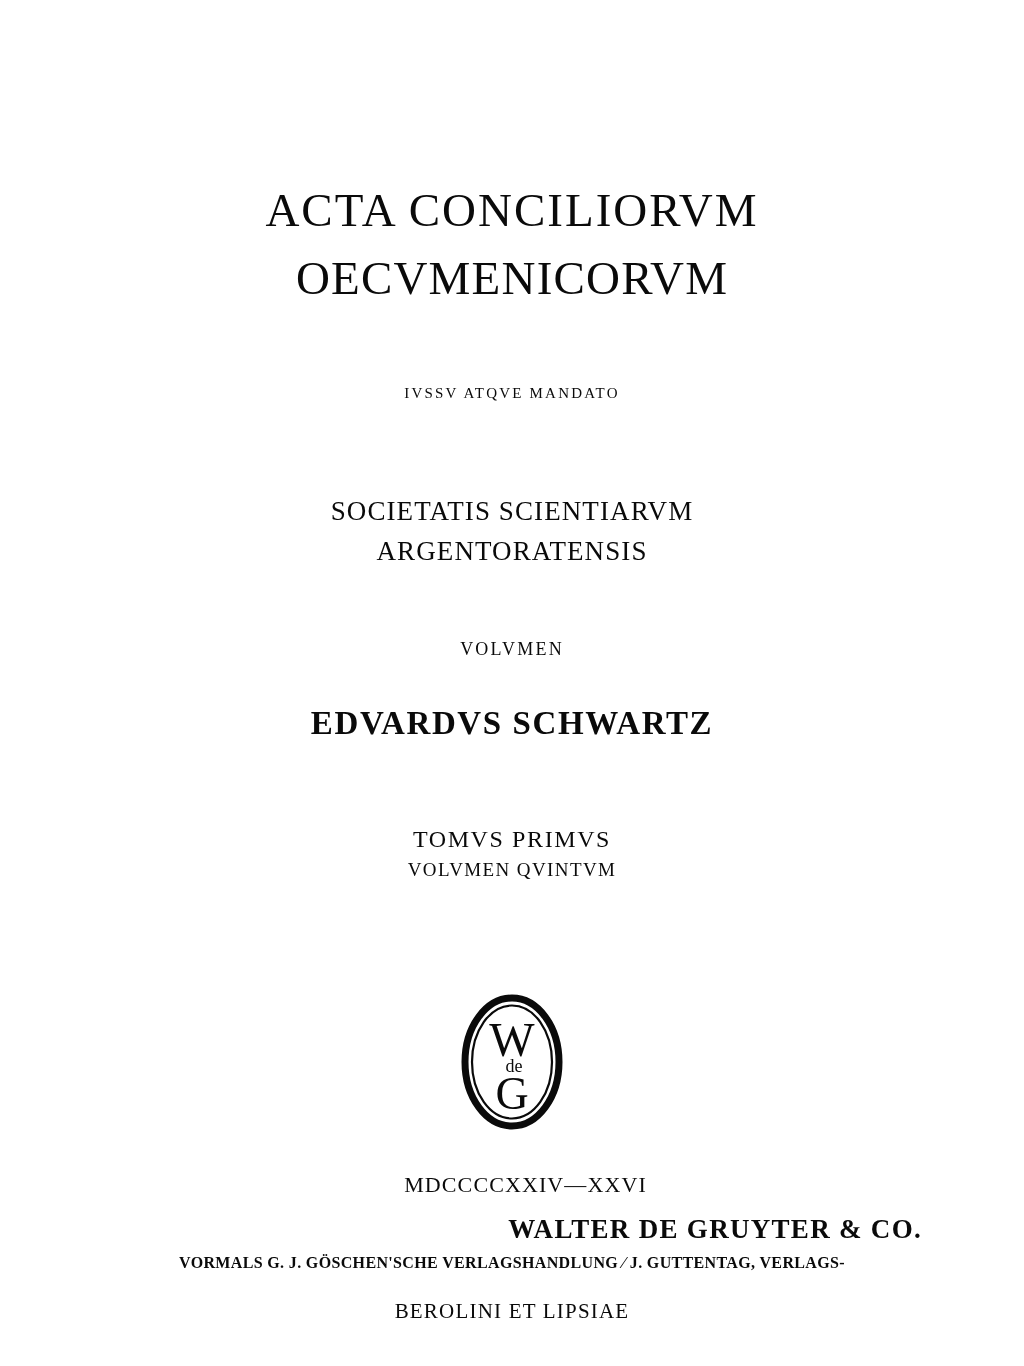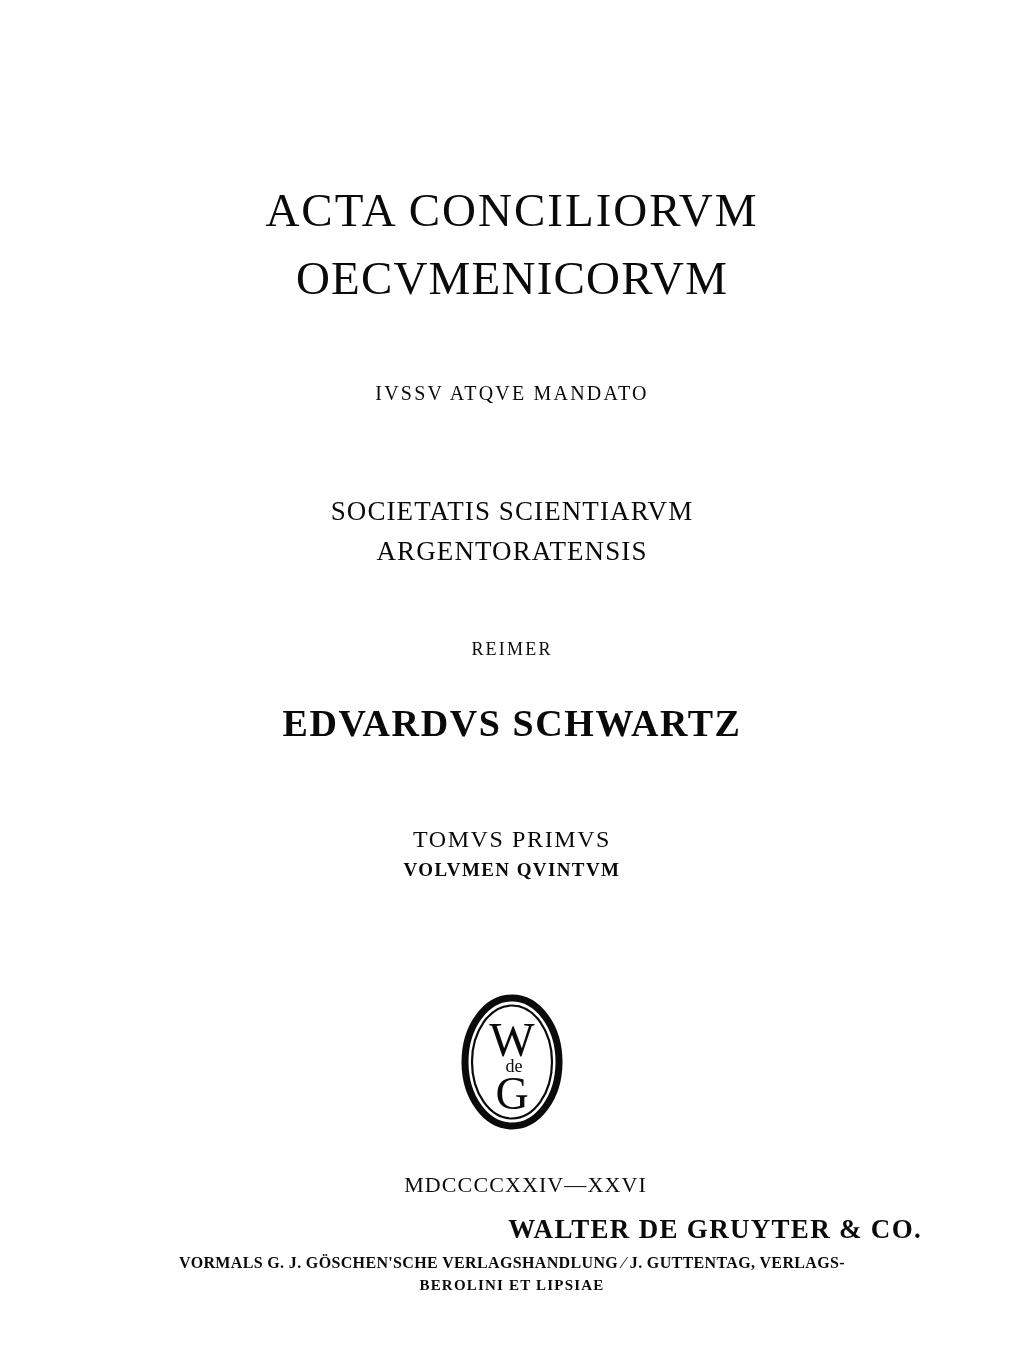--- a/index.html
+++ b/index.html
@@ -46,21 +46,21 @@
     white-space: nowrap;
   }
 
   .title-line.second {
     letter-spacing: 1.2px;
   }
 
   
   .mandate {
     margin-top: 68px;
-    font-size: 20px;
+    font-size: 15px;
     letter-spacing: 2.2px;
     line-height: 26px;
   }
 
   .society {
     margin-top: 85px;
   }
 
   .society-line {
     font-size: 27px;
@@ -71,41 +71,41 @@
   
   .edidit {
     margin-top: 66px;
     font-size: 18px;
     letter-spacing: 2.2px;
     line-height: 24px;
   }
 
   .editor-name {
     margin-top: 40px;
-    font-size: 38px;
+    font-size: 33px;
     font-weight: 700;
     letter-spacing: 1.6px;
     line-height: 44px;
   }
 
   
   .volume {
     margin-top: 78px;
   }
 
   .volume-tomus {
     font-size: 24px;
     font-weight: 400;
     letter-spacing: 1.6px;
     line-height: 33px;
   }
 
   .volume-volumen {
     font-size: 19px;
-    font-weight: 700;
+    font-weight: 400;
     letter-spacing: 1.4px;
     line-height: 28px;
   }
 
   
   .logo-wrap {
     margin-top: 108px;
     display: flex;
     justify-content: center;
   }
@@ -141,23 +141,23 @@
     font-weight: 700;
     letter-spacing: 0.35px;
     line-height: 15.5px;
   }
 
   .imprint-former div {
     white-space: nowrap;
   }
 
   .imprint-cities {
-    margin-top: 0;
-    font-size: 15px;
-    font-weight: 700;
+    margin-top: 26px;
+    font-size: 21px;
+    font-weight: 400;
     letter-spacing: 1.2px;
     line-height: 29px;
   }
 </style>
 </head>
 <body>
 
 <div class="page">
   <div class="content">
 
@@ -166,21 +166,21 @@
       <div class="title-line second">OECVMENICORVM</div>
     </div>
 
     <div class="mandate">IVSSV ATQVE MANDATO</div>
 
     <div class="society">
       <div class="society-line">SOCIETATIS SCIENTIARVM</div>
       <div class="society-line">ARGENTORATENSIS</div>
     </div>
 
-    <div class="edidit">REIMER</div>
+    <div class="edidit">VOLVMEN</div>
     <div class="editor-name">EDVARDVS SCHWARTZ</div>
 
     <div class="volume">
       <div class="volume-tomus">TOMVS PRIMVS</div>
       <div class="volume-volumen">VOLVMEN QVINTVM</div>
     </div>
 
     <div class="logo-wrap">
       <svg class="logo" width="108" height="140" viewBox="0 0 108 140" aria-hidden="true">
         <ellipse cx="54" cy="70" rx="47" ry="64" fill="#ffffff" stroke="#0a0a0a" stroke-width="7"></ellipse>

